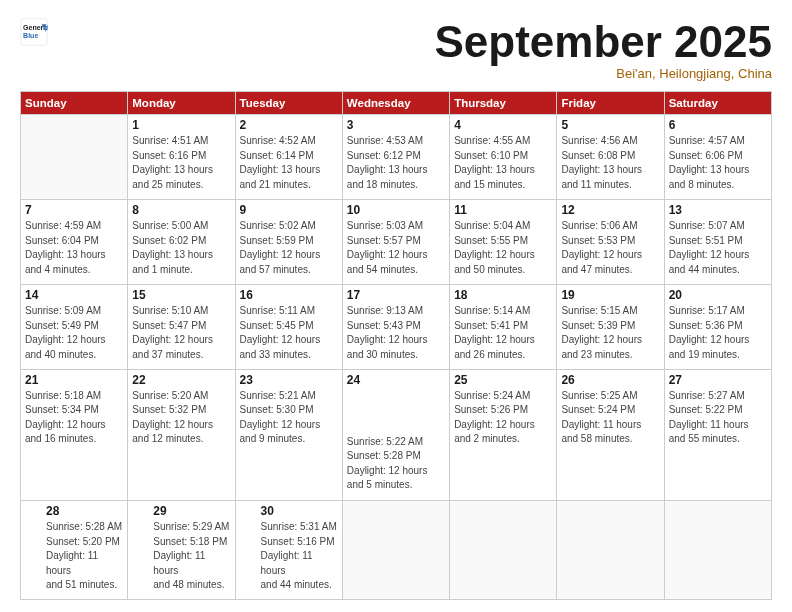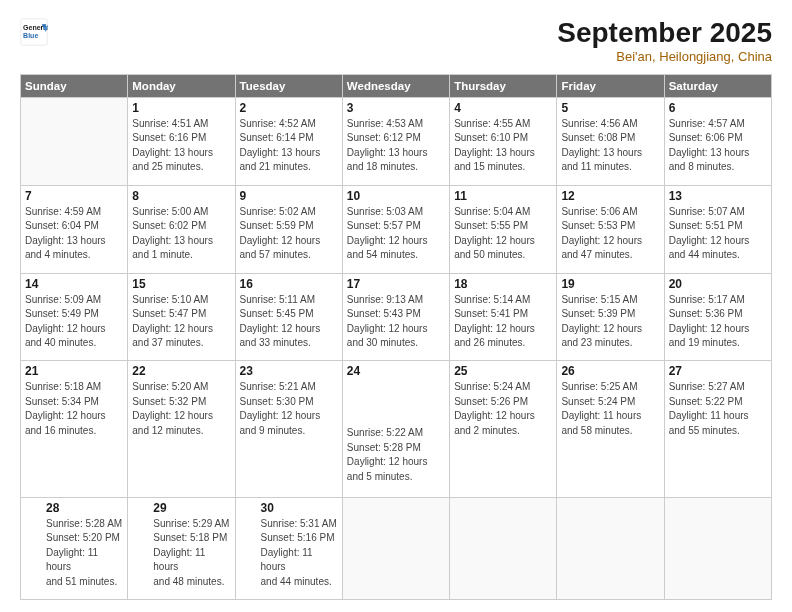--- a/index.html
+++ b/index.html
@@ -29,38 +29,38 @@
       gap: 4px;
     }
     .logo-icon {
       width: 28px;
       height: 28px;
     }
     .title-block {
       text-align: right;
     }
     .month-title {
-      font-size: 28px;
+      font-size: 44px;
       font-weight: bold;
       color: #1a1a1a;
       line-height: 1.1;
     }
     .subtitle {
       font-size: 13px;
       color: #a16207;
     }
     .calendar {
       flex: 1;
       border: 1px solid #ccc;
       border-collapse: collapse;
       width: 100%;
       table-layout: fixed;
     }
     .calendar th {
-      background: #737373;
+      background: #b91c1c;
       color: #fff;
       font-size: 11.5px;
       font-weight: bold;
       padding: 5px 4px;
       border: 1px solid #ccc;
       text-align: left;
     }
     .calendar td {
       vertical-align: top;
       border: 1px solid #ccc;

